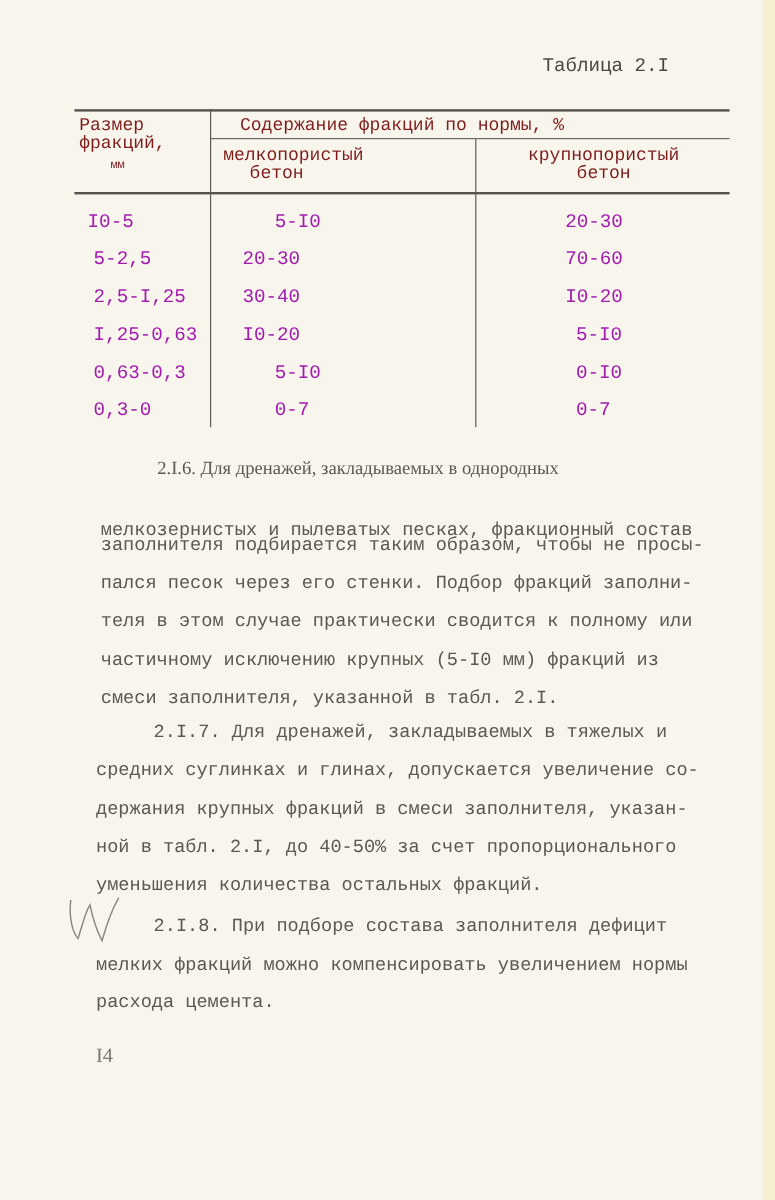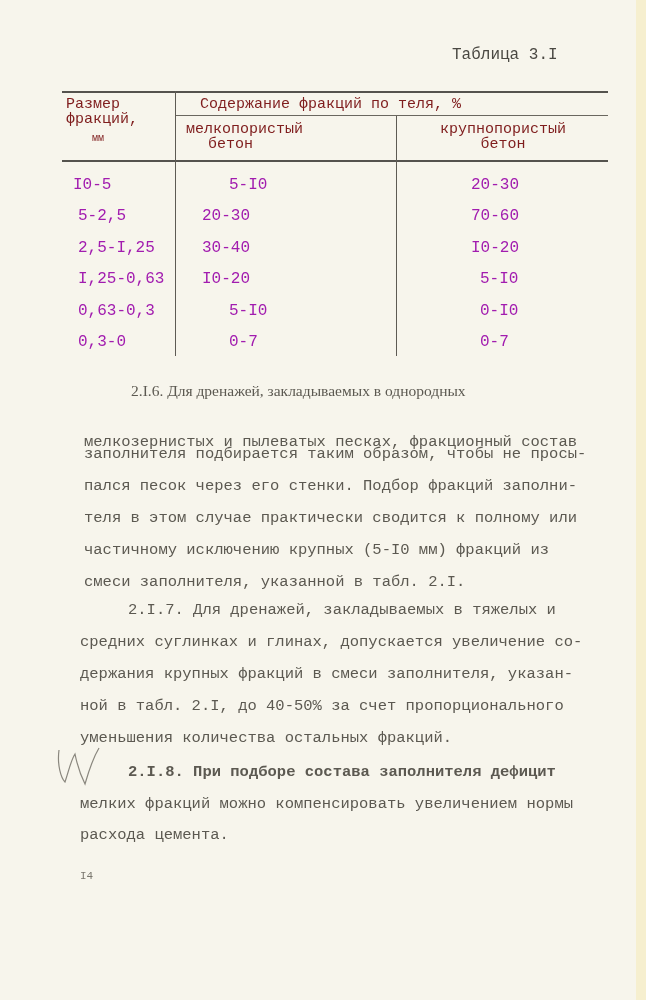--- a/index.html
+++ b/index.html
@@ -10,42 +10,42 @@
     color:#5a5750;
   }
   .strip { position:absolute; left:636px; top:0; width:10px; height:1000px; background:#f6efcf; }
   .caption { position:absolute; left:452px; top:46px; font-size:16px; color:#4a4842; }
   .hline { position:absolute; height:2px; background:#55534e; }
   .hline.thin { height:1px; background:#6a675f; }
   .vline { position:absolute; width:1px; background:#5e5b54; }
   .hcell { position:absolute; font-size:15px; line-height:15px; color:#7f1d1d; text-align:center; }
   .cell { position:absolute; font-size:16px; color:#a21caf; }
   .para { position:absolute; font-size:15.5px; color:#5c5951; white-space:pre; }
-  .pagenum { position:absolute; left:80px; top:870px; font-size:11px; color:#7a776e; }
+  .pagenum { position:absolute; left:80px; top:870px; font-size:17px; color:#7a776e;font-family:Liberation Serif, serif; }
   .mark { position:absolute; left:55px; top:740px; }
 </style>
 </head>
 <body>
 
 <div class="strip"></div>
 
-<div class="caption">Таблица 3.I</div>
+<div class="caption">Таблица 2.I</div>
 
 <div class="hline" style="left:62px; top:91px; width:546px;"></div>
 <div class="hline thin" style="left:175px; top:115px; width:433px;"></div>
 <div class="hline" style="left:62px; top:160px; width:546px;"></div>
 <div class="vline" style="left:175px; top:91px; height:265px;"></div>
 <div class="vline" style="left:396px; top:116px; height:240px;"></div>
 
 <div class="hcell" style="left:66px; top:97px; width:100px; text-align:left;">
   <div>Размер</div>
   <div>фракций,</div>
   <div style="font-size:10px; margin-top:4px; padding-left:26px;">мм</div>
 </div>
-<div class="hcell" style="left:200px; top:97px; width:320px; text-align:left;">Содержание фракций по теля, %</div>
+<div class="hcell" style="left:200px; top:97px; width:320px; text-align:left;">Содержание фракций по нормы, %</div>
 <div class="hcell" style="left:178px; top:122px; width:215px;">
   <div style="text-align:left; padding-left:8px;">мелкопористый</div>
   <div style="text-align:left; padding-left:30px;">бетон</div>
 </div>
 <div class="hcell" style="left:398px; top:122px; width:210px;">
   <div>крупнопористый</div>
   <div>бетон</div>
 </div>
 
 <div>
@@ -95,18 +95,18 @@
   <div class="para" style="left:80px; top:665px;">держания крупных фракций в смеси заполнителя, указан-</div>
   <div class="para" style="left:80px; top:697px;">ной в табл. 2.I, до 40-50% за счет пропорционального</div>
   <div class="para" style="left:80px; top:729px;">уменьшения количества остальных фракций.</div>
 </div>
 
 <svg class="mark" width="50" height="50" viewBox="0 0 50 50">
   <path d="M4 10 C2 25, 6 38, 10 42 C14 30, 16 20, 20 14 C22 24, 26 36, 30 44 C34 30, 38 18, 44 8" fill="none" stroke="#8a877e" stroke-width="1.2"></path>
 </svg>
 
 <div>
-  <div class="para" style="left:128px; top:763px;font-weight:bold;">2.I.8. При подборе состава заполнителя дефицит</div>
+  <div class="para" style="left:128px; top:763px;">2.I.8. При подборе состава заполнителя дефицит</div>
   <div class="para" style="left:80px; top:795px;">мелких фракций можно компенсировать увеличением нормы</div>
   <div class="para" style="left:80px; top:826px;">расхода цемента.</div>
 </div>
 
 <div class="pagenum">I4</div>
 
 </body></html>

